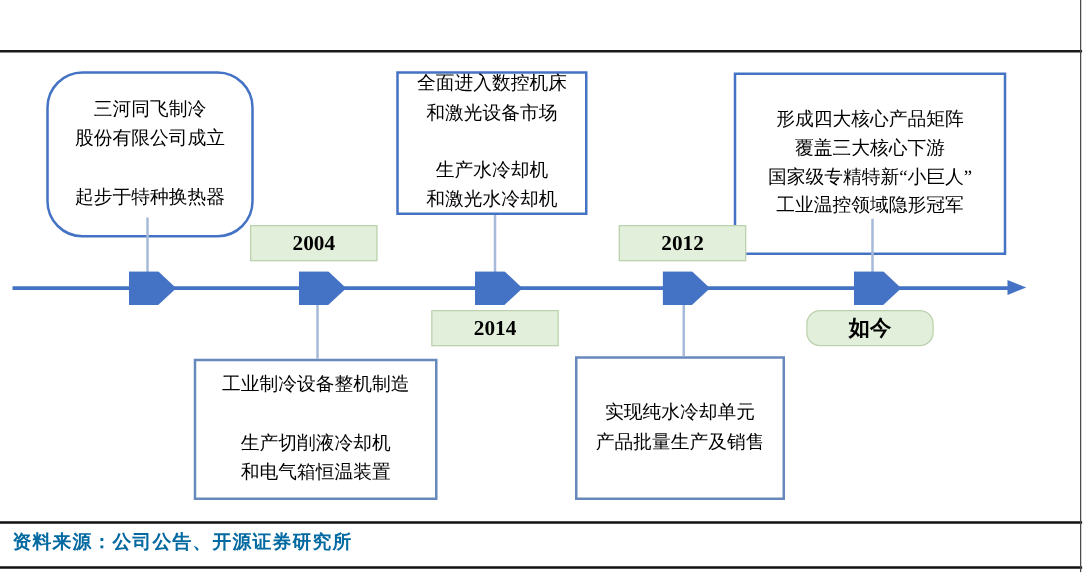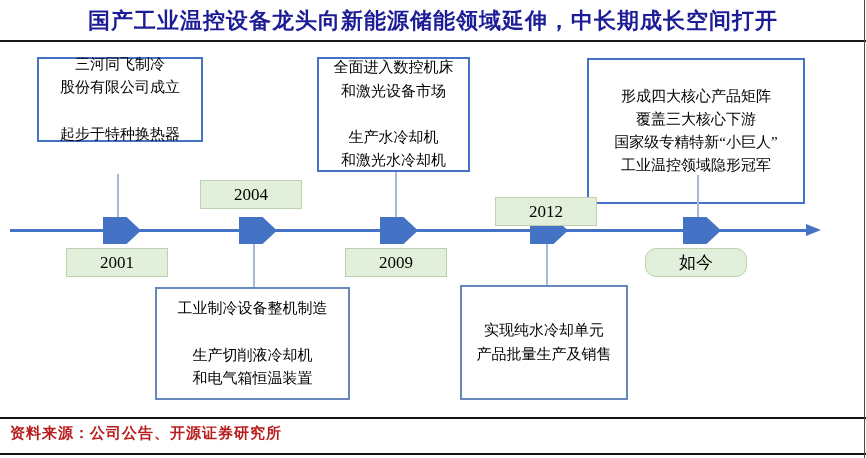--- a/index.html
+++ b/index.html
@@ -56,47 +56,46 @@
   .marker {
     position: absolute; top: 217px; width: 38px; height: 27px;
     background: var(--timeline-blue, #4472C4);
     clip-path: polygon(0 0, 62% 0, 100% 50%, 62% 100%, 0 100%);
   }
   .year-label {
     position: absolute; width: 102px; height: 29px;
     background: var(--label-bg, #E2EFDA);
     border: 1px solid var(--label-border, #bcd2ae);
     display: flex; align-items: center; justify-content: center;
-    font-size: 17px; font-weight: normal; color: #000;
+    font-size: 17px; font-weight: bold; color: #000;
     box-sizing: border-box;
   }
   .footer-rule-top {
     position: absolute; left: 0; top: 417px; width: 866px; height: 2px;
     background: #111;
   }
   .footer-rule-bottom {
     position: absolute; left: 0; top: 453px; width: 866px; height: 2px;
     background: #111;
   }
   .source-note {
     position: absolute; left: 10px; top: 424px;
-    font-size: 15px; font-weight: bold; color: #b91c1c;
+    font-size: 15px; font-weight: bold; color: #0369a1;
     letter-spacing: 1px;
     white-space: nowrap;
   }
 </style>
 </head>
 <body>
 
 <div id="page" style="--title-color: #1c1c96; --timeline-blue: #4472C4; --label-bg: #E2EFDA; --label-border: #bcd2ae; --box-border-top: #4472C4; --box-border-bottom: #6688bb; --connector: #a8bad9;">
 
-  <div class="title">国产工业温控设备龙头向新能源储能领域延伸，中长期成长空间打开</div>
   <div class="title-rule"></div>
 
-  <div class="event-box" style="left:37px; top:57px; width:166px; height:85px;">三河同飞制冷
+  <div class="event-box" style="left:37px; top:57px; width:166px; height:133px;border-radius:29px;">三河同飞制冷
 股份有限公司成立
 
 起步于特种换热器</div>
   <div class="event-box" style="left:317px; top:57px; width:153px; height:115px;">全面进入数控机床
 和激光设备市场
 
 生产水冷却机
 和激光水冷却机</div>
   <div class="event-box" style="left:587px; top:58px; width:218px; height:146px;">形成四大核心产品矩阵
 覆盖三大核心下游
@@ -118,24 +117,23 @@
 
   <div class="timeline-line"></div>
   <div class="timeline-arrowhead"></div>
 
   <div class="marker" style="left:103px;"></div>
   <div class="marker" style="left:239px;"></div>
   <div class="marker" style="left:380px;"></div>
   <div class="marker" style="left:530px;"></div>
   <div class="marker" style="left:683px;"></div>
 
-  <div class="year-label" style="left:66px; top:248px;">2001</div>
   <div class="year-label" style="left:200px; top:180px;">2004</div>
-  <div class="year-label" style="left:345px; top:248px;">2009</div>
-  <div class="year-label" style="left:495px; top:180px;margin-top:17px;">2012</div>
+  <div class="year-label" style="left:345px; top:248px;">2014</div>
+  <div class="year-label" style="left:495px; top:180px;">2012</div>
   <div class="year-label" style="left:645px; top:248px;border-radius:11px;">如今</div>
 
   <div class="footer-rule-top"></div>
   <div class="source-note">资料来源：公司公告、开源证券研究所</div>
   <div class="footer-rule-bottom"></div>
 
   <div class="right-edge"></div>
 </div>
 
 </body></html>

